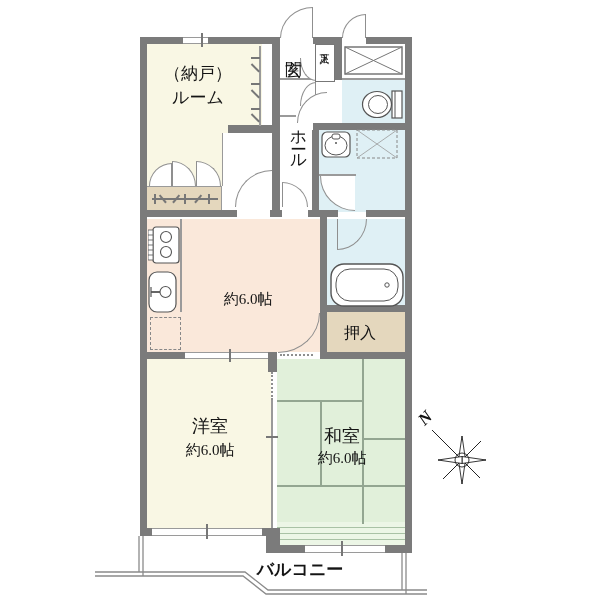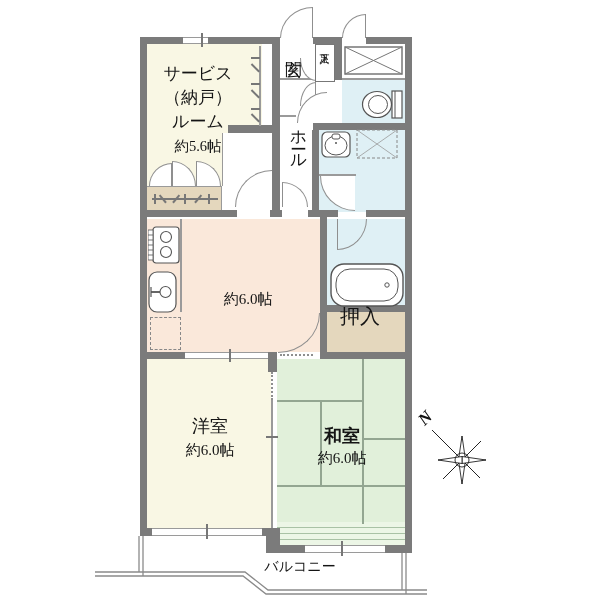--- a/index.html
+++ b/index.html
@@ -221,34 +221,32 @@
     <polygon points="33,87 54.5,65.5 49.5,70.5" fill="#fff" stroke="#222" stroke-width="0.9"></polygon>
     <polygon points="52,44 55.5,68 48.5,68" fill="#fff" stroke="#222" stroke-width="0.9"></polygon>
     <polygon points="52,92 55.5,68 48.5,68" fill="#fff" stroke="#222" stroke-width="0.9"></polygon>
     <polygon points="76,68 52,71.5 52,64.5" fill="#fff" stroke="#222" stroke-width="0.9"></polygon>
     <polygon points="28,68 52,71.5 52,64.5" fill="#fff" stroke="#222" stroke-width="0.9"></polygon>
     <circle cx="52" cy="68" r="7" fill="none" stroke="#222" stroke-width="0.9"></circle>
     <text x="10" y="33" transform="rotate(-45 14 28)" font-size="17" font-style="italic" font-weight="bold" fill="#111" font-family="'Liberation Serif','DejaVu Serif',serif">N</text>
   </svg>
 
   <div class="lbl" style="left:142px;top:62px;width:112px;font-size:17px;line-height:24px;">
-    <div>サービス</div>
     <div>（納戸）</div>
     <div>ルーム</div>
-    <div style="font-size:14.5px;">約5.6帖</div>
   </div>
 
   <div class="vlbl" style="left:282px;top:47px;font-size:16.5px;">玄関</div>
   <div class="vlbl" style="left:287px;top:119px;font-size:16.5px;">ホール</div>
 
   <div class="lbl" style="left:188px;top:290px;width:120px;font-size:15px;">約6.0帖</div>
 
-  <div class="lbl" style="left:320px;top:303px;width:80px;font-size:20px;">押入</div>
+  <div class="lbl" style="left:320px;top:323px;width:80px;font-size:16px;">押入</div>
 
   <div class="lbl" style="left:150px;top:414px;width:120px;font-size:18px;">洋室</div>
   <div class="lbl" style="left:150px;top:441px;width:120px;font-size:15px;">約6.0帖</div>
 
-  <div class="lbl" style="left:282px;top:424px;width:120px;font-size:18px;font-weight:bold;">和室</div>
+  <div class="lbl" style="left:282px;top:424px;width:120px;font-size:18px;">和室</div>
   <div class="lbl" style="left:282px;top:449px;width:120px;font-size:15px;">約6.0帖</div>
 
-  <div class="lbl" style="left:240px;top:558px;width:120px;font-size:14px;">バルコニー</div>
+  <div class="lbl" style="left:240px;top:558px;width:120px;font-size:17px;font-weight:bold;">バルコニー</div>
 
 </div>
 
 </body></html>

